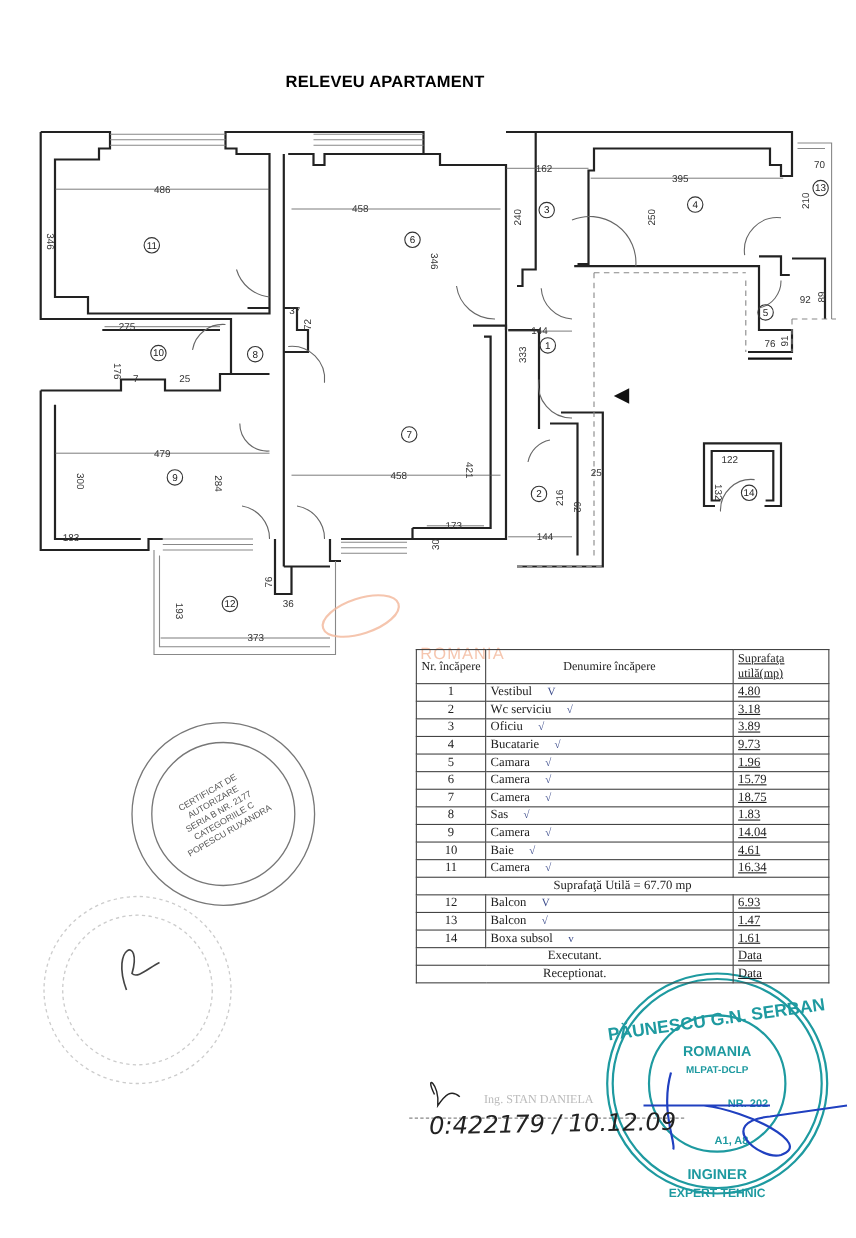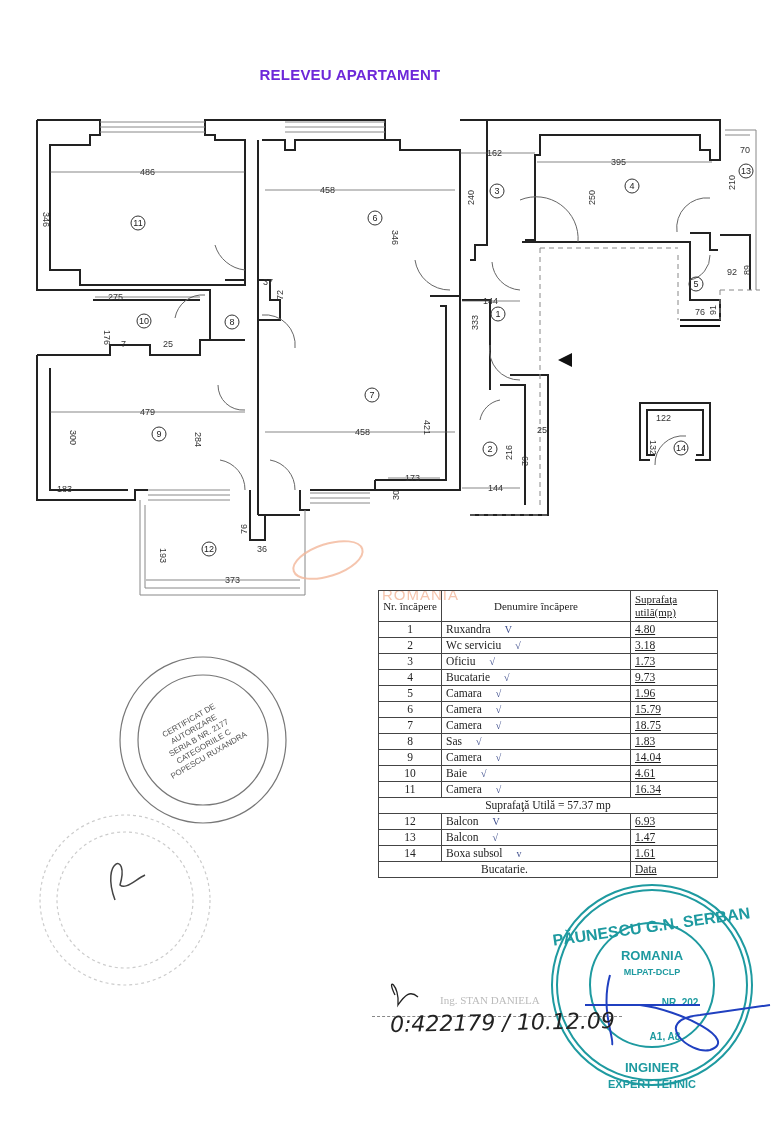--- a/index.html
+++ b/index.html
@@ -1,21 +1,21 @@
 <!DOCTYPE html>
 <html><head>
 <meta charset="utf-8">
 <style>
   html, body { margin:0; padding:0; background:#fff; }
   body { width:778px; height:1125px; position:relative; overflow:hidden; font-family:"Liberation Serif", serif; color:#222; }
-  .title { position:absolute; left:0; width:700px; top:66px; text-align:center; font-family:"Liberation Sans", sans-serif; font-weight:bold; font-size:15px; letter-spacing:0.2px; color:#6d28d9; }
+  .title { position:absolute; left:0; width:700px; top:66px; text-align:center; font-family:"Liberation Sans", sans-serif; font-weight:bold; font-size:15px; letter-spacing:0.2px; color:#000000; }
   svg.plan { position:absolute; left:0; top:0; }
   .dim { font-family:"Liberation Sans", sans-serif; font-size:9px; fill:#333; }
   .rno { font-family:"Liberation Sans", sans-serif; font-size:9px; fill:#222; }
-  .tbl { position:absolute; left:378px; top:590px; width:340px; border-collapse:collapse; font-size:11.5px; }
+  .tbl { position:absolute; left:378px; top:590px; width:376px; border-collapse:collapse; font-size:11.5px; }
   .tbl td, .tbl th { border:1px solid #444; padding:0 4px; height:15px; line-height:15px; font-weight:normal; }
   .tbl th { font-size:11px; line-height:13px; padding:2px 4px; }
   .c1 { width:54px; text-align:center; }
   .c3 { width:78px; text-align:left;text-decoration:underline; }
   .tick { color:#3a4a8a; font-size:10px; margin-left:14px; }
   .center { text-align:center; }
   .romania-wm { position:absolute; left:382px; top:586px; font-family:"Liberation Sans", sans-serif; font-size:15px; color:#f3b79a; opacity:0.8; letter-spacing:1px; }
   .hand { position:absolute; left:390px; top:1010px; font-family:"DejaVu Sans", sans-serif; font-size:22px; font-style:italic; color:#222; transform:rotate(-1deg); }
   .underline { position:absolute; left:372px; top:1016px; width:250px; border-top:1px dashed #888; }
   .faint { position:absolute; left:440px; top:994px; font-size:11px; color:#bbb; }
@@ -228,32 +228,32 @@
   <thead>
     <tr>
       <th class="c1">Nr. încăpere</th>
       <th>Denumire încăpere</th>
       <th class="c3">Suprafaţa utilă(mp)</th>
     </tr>
   </thead>
   <tbody>
     <tr>
         <td class="c1">1</td>
-        <td><span>Ruxandra</span><span class="tick">V</span></td>
+        <td><span>Vestibul</span><span class="tick">V</span></td>
         <td class="c3">4.80</td>
       </tr>
     <tr>
         <td class="c1">2</td>
         <td><span>Wc serviciu</span><span class="tick">√</span></td>
         <td class="c3">3.18</td>
       </tr>
     <tr>
         <td class="c1">3</td>
         <td><span>Oficiu</span><span class="tick">√</span></td>
-        <td class="c3">1.73</td>
+        <td class="c3">3.89</td>
       </tr>
     <tr>
         <td class="c1">4</td>
         <td><span>Bucatarie</span><span class="tick">√</span></td>
         <td class="c3">9.73</td>
       </tr>
     <tr>
         <td class="c1">5</td>
         <td><span>Camara</span><span class="tick">√</span></td>
         <td class="c3">1.96</td>
@@ -282,39 +282,43 @@
         <td class="c1">10</td>
         <td><span>Baie</span><span class="tick">√</span></td>
         <td class="c3">4.61</td>
       </tr>
     <tr>
         <td class="c1">11</td>
         <td><span>Camera</span><span class="tick">√</span></td>
         <td class="c3">16.34</td>
       </tr>
     <tr>
-        <td colspan="3" class="center">Suprafaţă Utilă = 57.37 mp</td>
+        <td colspan="3" class="center">Suprafaţă Utilă = 67.70 mp</td>
       </tr>
     <tr>
         <td class="c1">12</td>
         <td><span>Balcon</span><span class="tick">V</span></td>
         <td class="c3">6.93</td>
       </tr>
     <tr>
         <td class="c1">13</td>
         <td><span>Balcon</span><span class="tick">√</span></td>
         <td class="c3">1.47</td>
       </tr>
     <tr>
         <td class="c1">14</td>
         <td><span>Boxa subsol</span><span class="tick">v</span></td>
         <td class="c3">1.61</td>
       </tr>
     <tr>
-        <td colspan="2" class="center">Bucatarie.</td>
+        <td colspan="2" class="center">Executant.</td>
+        <td class="c3">Data</td>
+      </tr>
+    <tr>
+        <td colspan="2" class="center">Receptionat.</td>
         <td class="c3">Data</td>
       </tr>
   </tbody>
 </table>
 
 <div class="faint">Ing. STAN DANIELA</div>
 <div class="underline"></div>
 <div class="hand">0:422179 / 10.12.09</div>
 
 </body></html>

